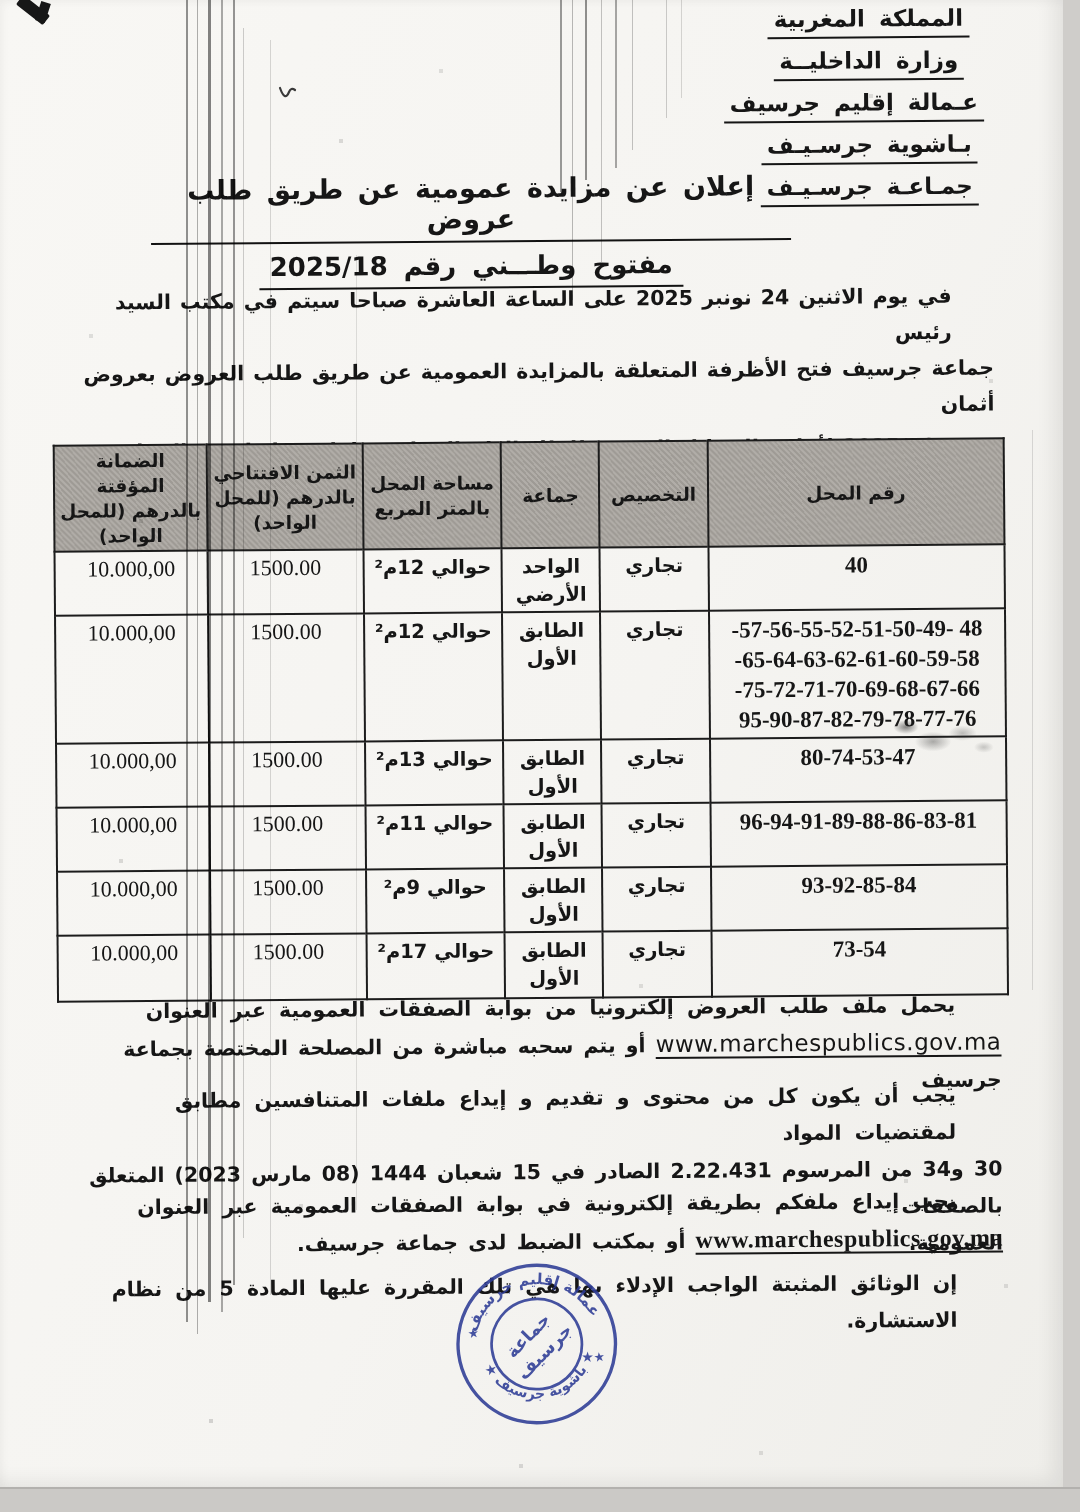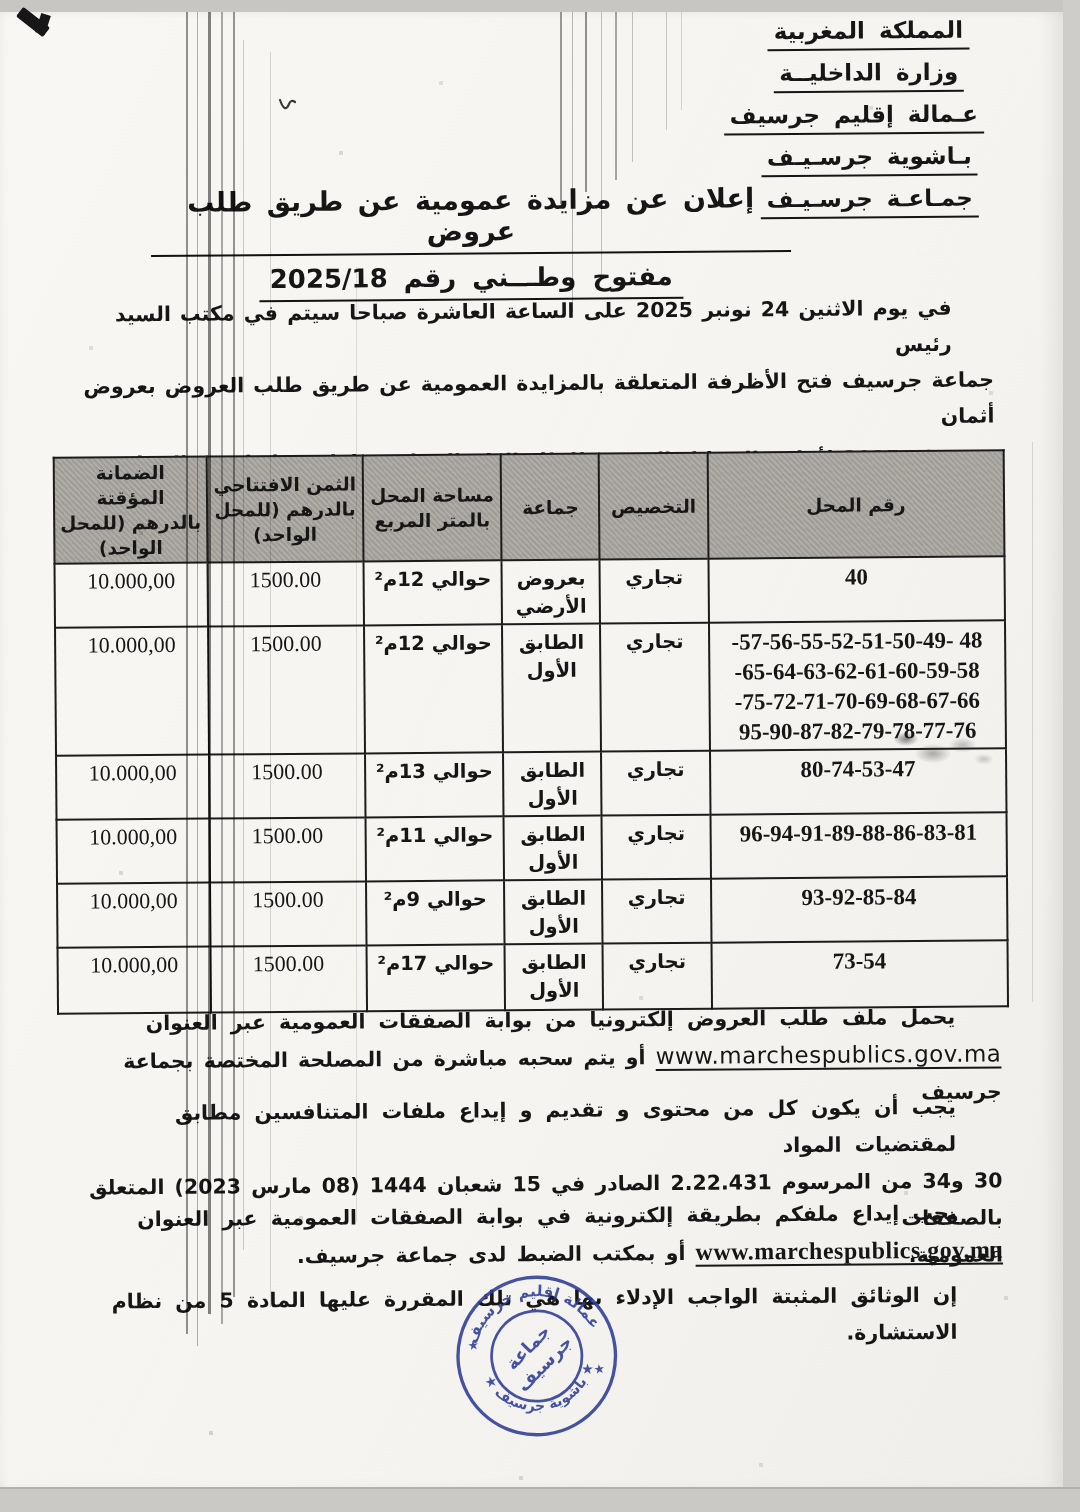--- a/index.html
+++ b/index.html
@@ -4,21 +4,21 @@
 <style>
   html,body{margin:0;padding:0;}
   body{
     width:1080px;height:1512px;overflow:hidden;
     background:#c8c6c3;
     font-family:"DejaVu Sans",sans-serif;
     color:#161616;
   }
   .scan{position:relative;width:1080px;height:1512px;overflow:hidden;}
   .page{
-    position:absolute;left:0;top:12px;width:1063px;height:1489px;
+    position:absolute;left:0;top:0;width:1063px;height:1489px;
     background:linear-gradient(115deg,#f8f7f4 0%,#f5f4f1 55%,#efeeea 100%);
     box-shadow:inset -10px -8px 18px rgba(0,0,0,0.07), inset 3px 2px 8px rgba(0,0,0,0.03);
   }
   .edge-right{position:absolute;right:0;top:0;width:17px;height:1512px;background:#cfcdca;}
   .edge-bottom{position:absolute;left:0;bottom:0;width:1080px;height:23px;background:#cbc9c6;border-top:2px solid #b3b1ae;}
   .content{position:absolute;inset:0;transform:rotate(-0.45deg);transform-origin:540px 740px;}
 
   
   .letterhead{
     position:absolute;top:8px;right:74px;width:230px;
@@ -179,21 +179,21 @@
             <th>الثمن الافتتاحي بالدرهم (للمحل الواحد)</th>
             <th>الضمانة المؤقتة بالدرهم (للمحل الواحد)</th>
           </tr>
         </thead>
         <tbody>
             <tr style="height: 62px;">
               <td class="c-shop">
                 <div dir="ltr">40</div>
               </td>
               <td class="c-des">تجاري</td>
-              <td class="c-loc">بعروض الأرضي</td>
+              <td class="c-loc">الواحد الأرضي</td>
               <td class="c-area">حوالي 12م²</td>
               <td class="c-price">1500.00</td>
               <td class="c-guar">10.000,00</td>
             </tr>
             <tr style="height: 122px;">
               <td class="c-shop">
                 <div dir="ltr">-57-56-55-52-51-50-49- 48</div>
                 <div dir="ltr">-65-64-63-62-61-60-59-58</div>
                 <div dir="ltr">-75-72-71-70-69-68-67-66</div>
                 <div dir="ltr">95-90-87-82-79-78-77-76</div>

